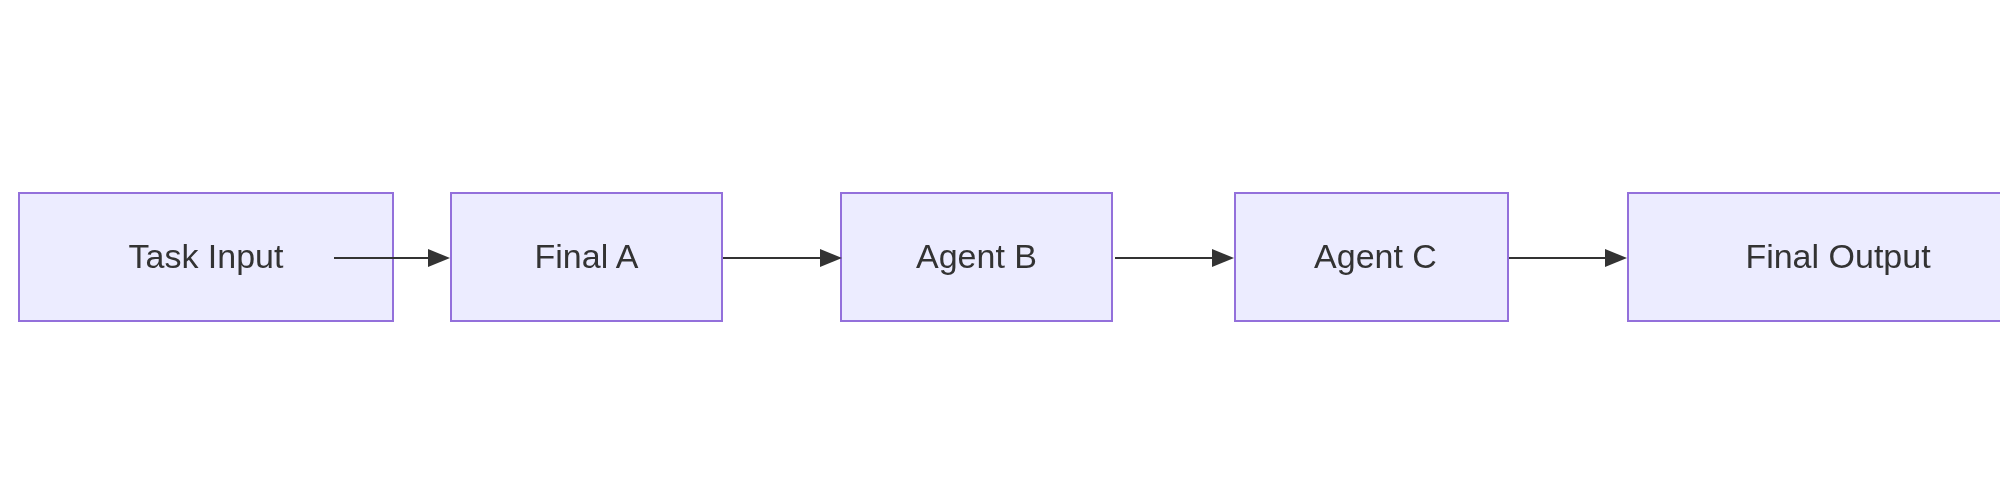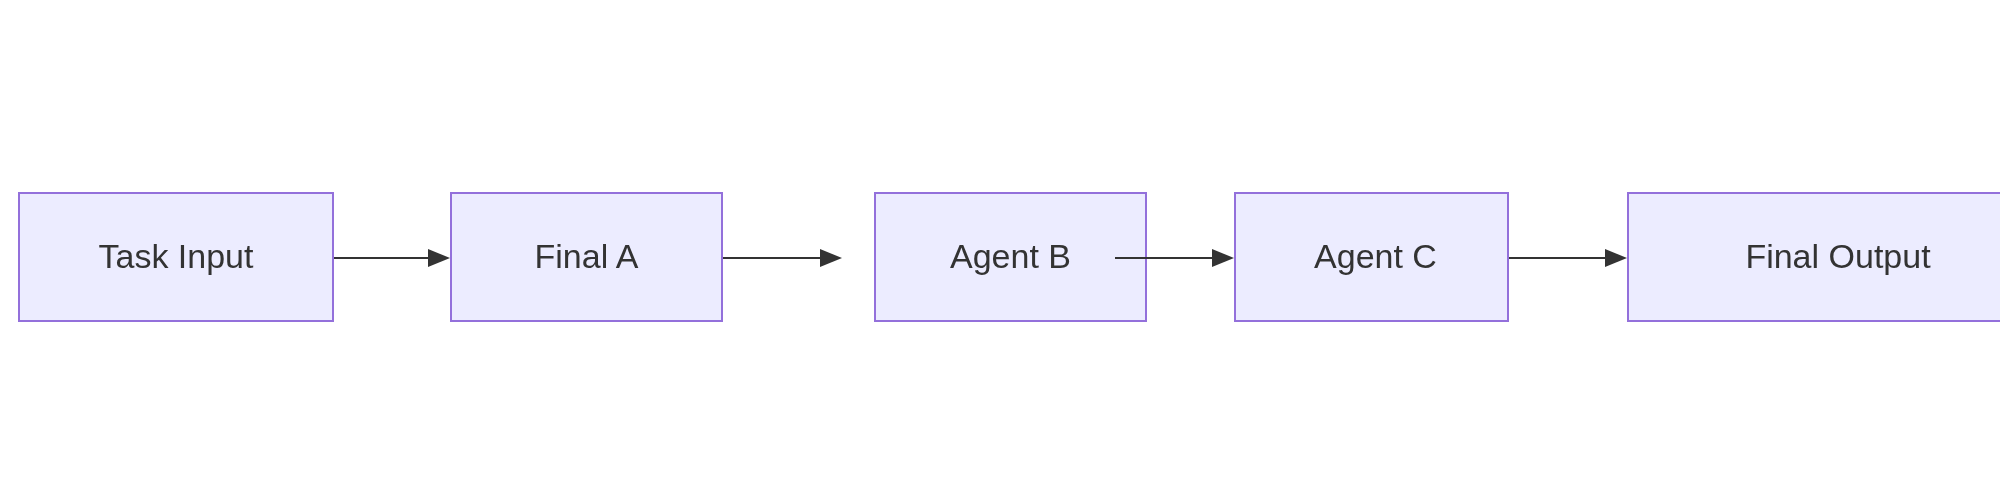--- a/index.html
+++ b/index.html
@@ -59,29 +59,29 @@
     border-bottom: 9px solid transparent;
     border-left: 22px solid var(--edge-color);
     margin-left: -1px;
   }
 </style>
 </head>
 <body>
 
 <div class="canvas">
 
-  <div class="node" style="left:18px; width:316px;">
+  <div class="node" style="left:18px; width:376px;">
     <span class="node-label">Task Input</span>
   </div>
 
   <div class="node" style="left:450px; width:273px;">
     <span class="node-label">Final A</span>
   </div>
 
-  <div class="node" style="left:874px; width:273px;">
+  <div class="node" style="left:840px; width:273px;">
     <span class="node-label">Agent B</span>
   </div>
 
   <div class="node" style="left:1234px; width:275px;padding-left:8px;">
     <span class="node-label">Agent C</span>
   </div>
 
   <div class="node" style="left:1627px; width:422px;">
     <span class="node-label">Final Output</span>
   </div>

